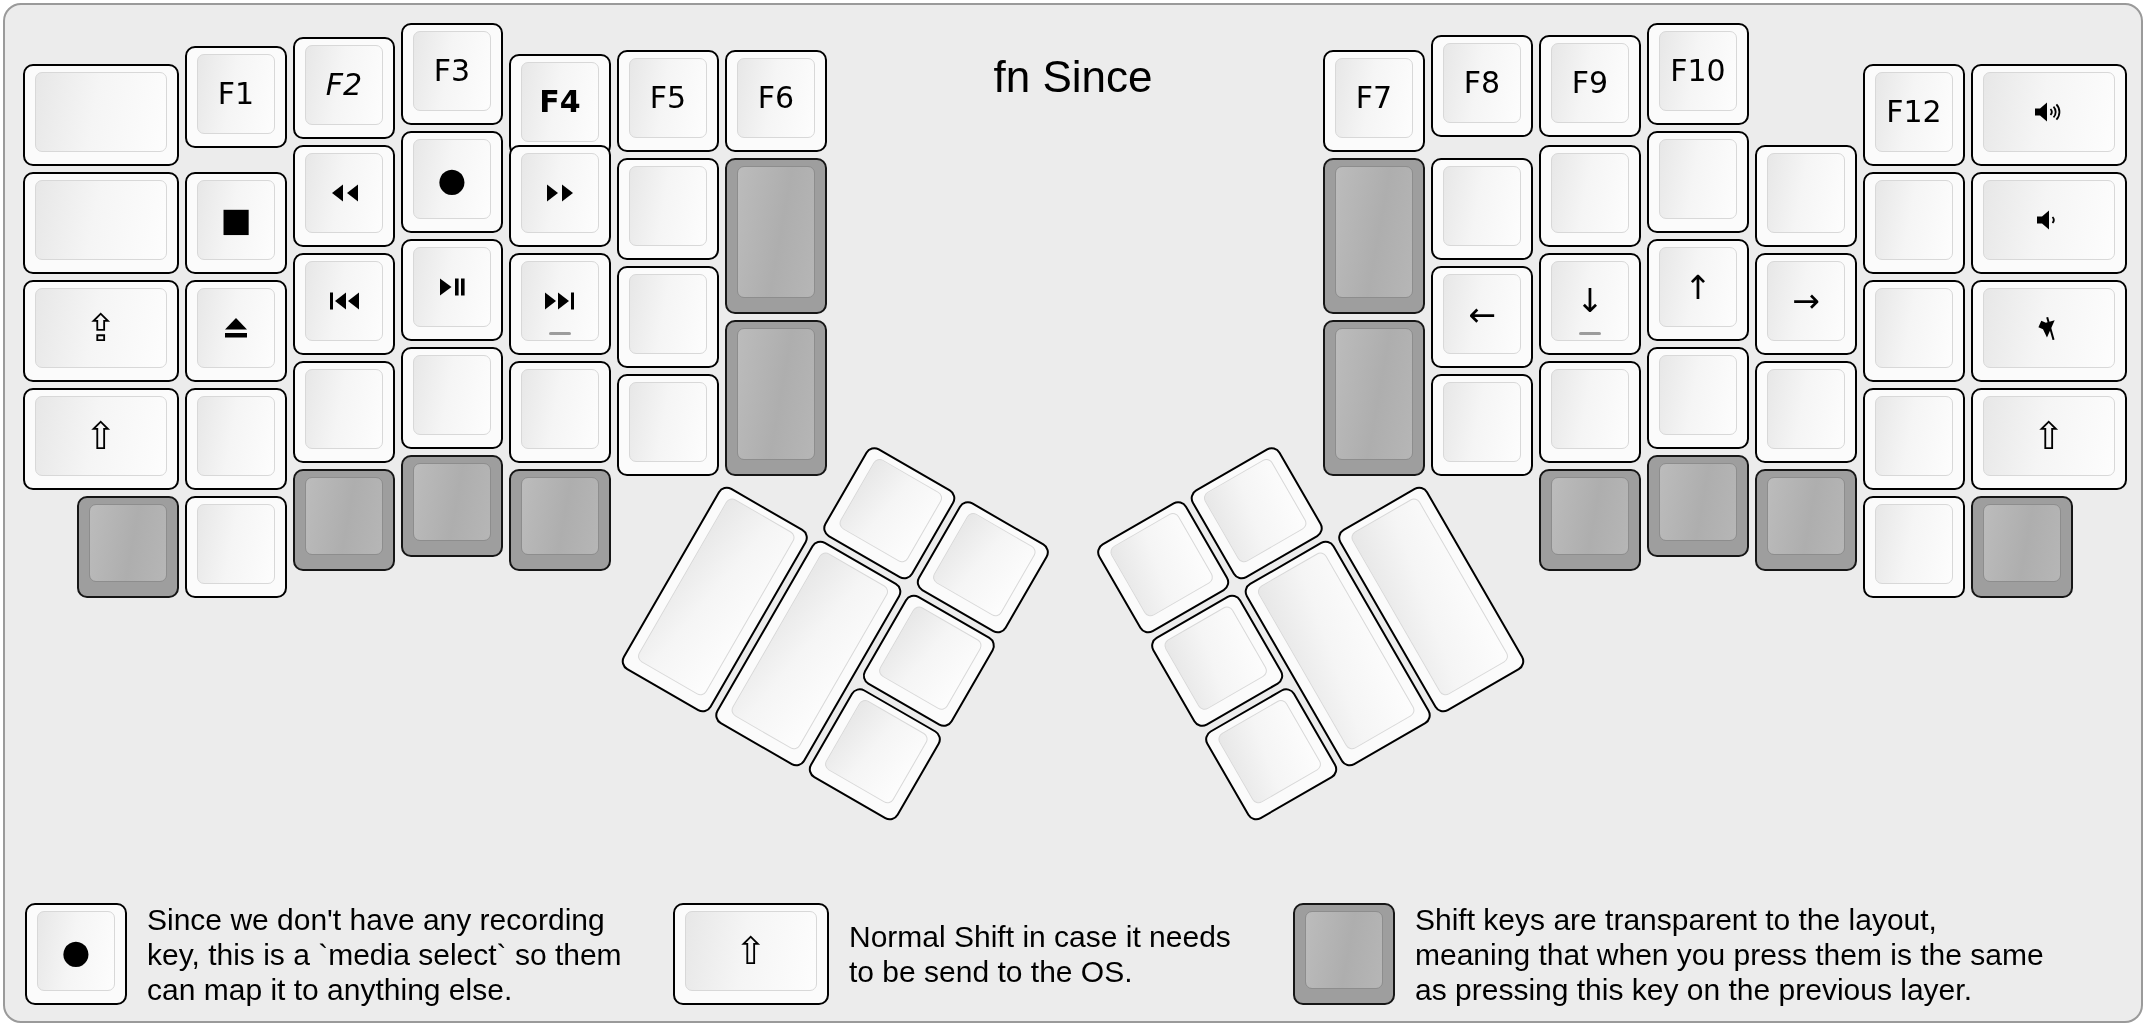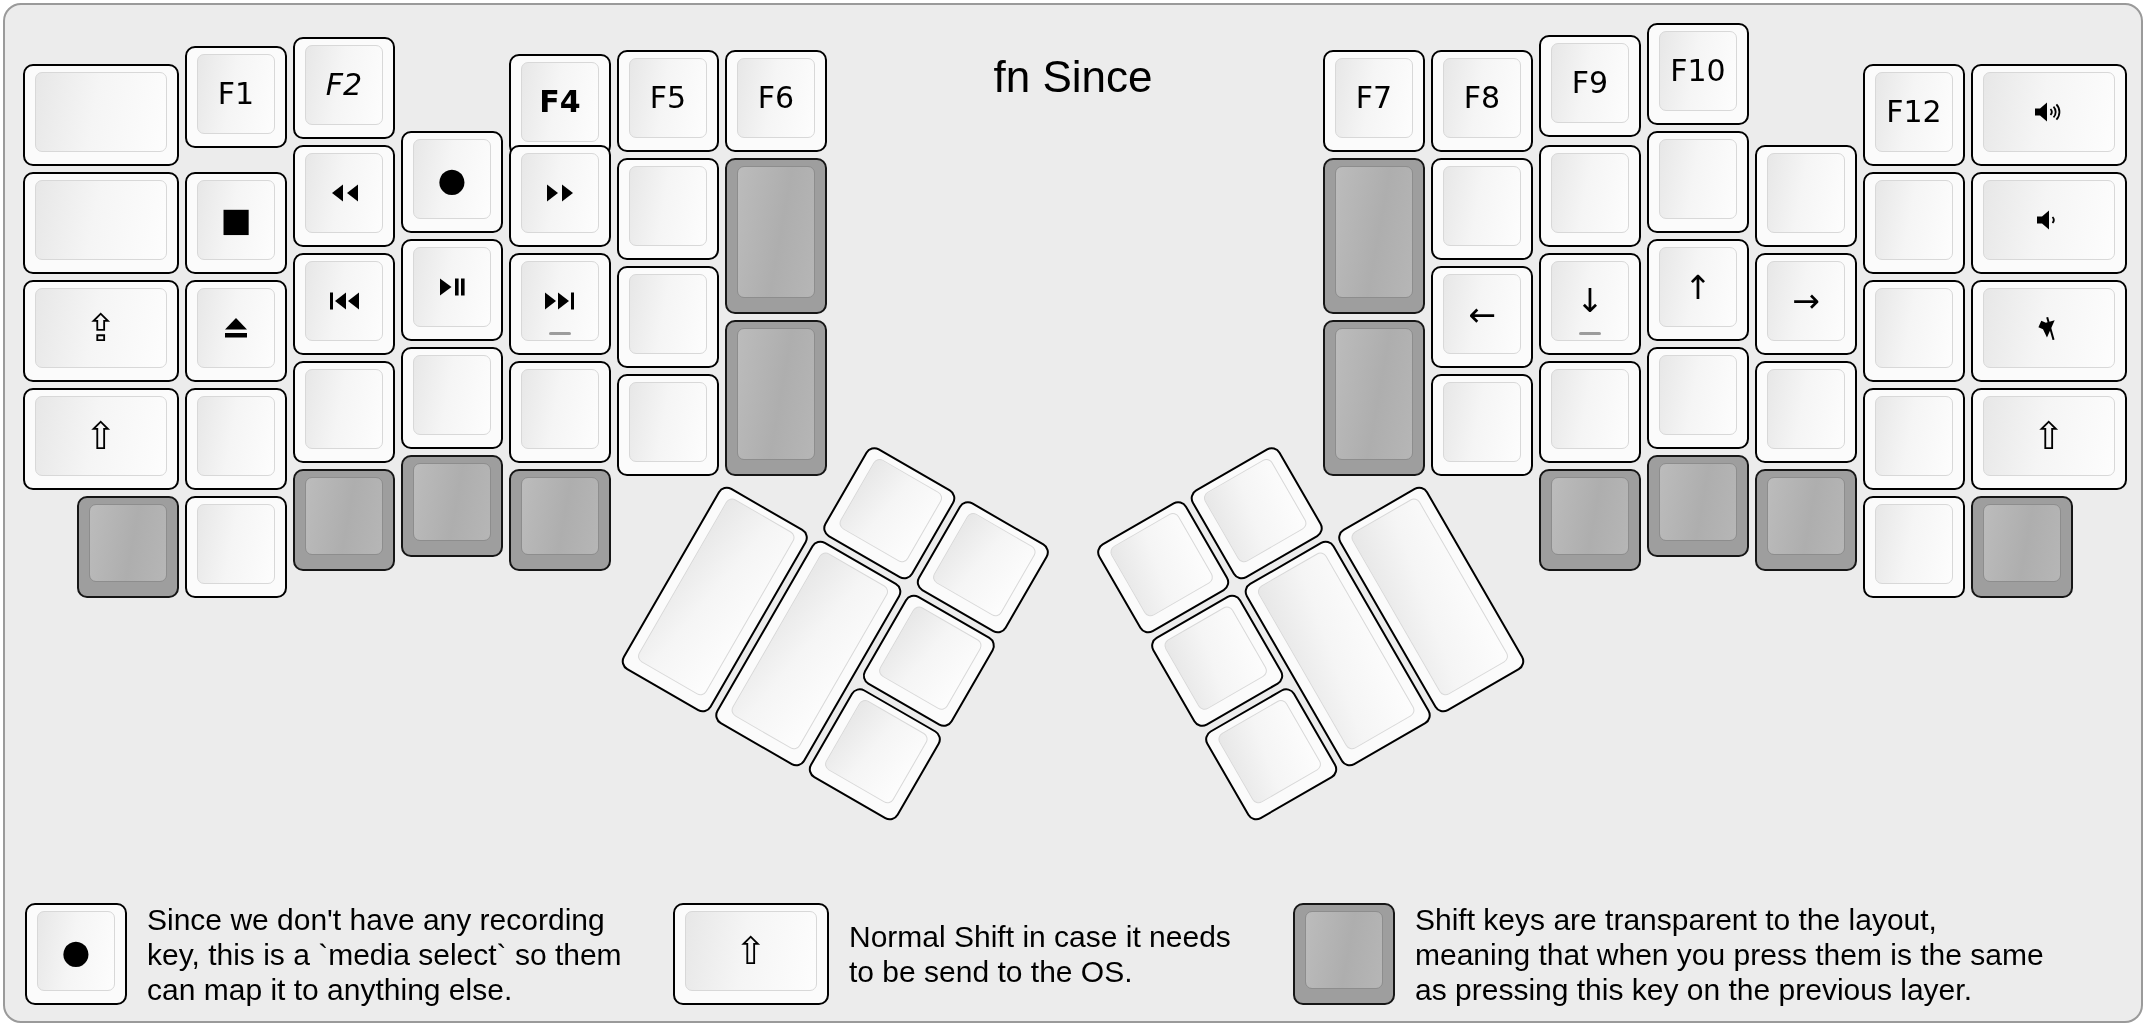--- a/index.html
+++ b/index.html
@@ -130,20 +130,27 @@
                 <path d="M32 2.5 L21 11 L32 19.5 Z"></path>
               </svg>
             </div>
           </div>
         </div>
         <div class="kcell" style="left: 270px; top: 337.5px; width: 108px; height: 108px;">
           <div class="kcap">
             <div class="ktop"></div>
           </div>
         </div>
+        <div class="kcell" style="left: 378px; top: 0px; width: 108px; height: 108px;">
+          <div class="kcap">
+            <div class="ktop">
+              <span class="glyph ">F3</span>
+            </div>
+          </div>
+        </div>
         <div class="kcell" style="left: 378px; top: 108px; width: 108px; height: 108px;">
           <div class="kcap">
             <div class="ktop">
               <span class="glyph med">●</span>
             </div>
           </div>
         </div>
         <div class="kcell" style="left: 378px; top: 216px; width: 108px; height: 108px;">
           <div class="kcap">
             <div class="ktop">
@@ -270,21 +277,21 @@
         <div class="kcell" style="left: 0px; top: 135px; width: 108px; height: 162px;">
           <div class="kcap gray">
             <div class="ktop"></div>
           </div>
         </div>
         <div class="kcell" style="left: 0px; top: 297px; width: 108px; height: 162px;">
           <div class="kcap gray">
             <div class="ktop"></div>
           </div>
         </div>
-        <div class="kcell" style="left: 108px; top: 27px; width: 108px; height: 108px;">
+        <div class="kcell" style="left: 108px; top: 12px; width: 108px; height: 108px;">
           <div class="kcap">
             <div class="ktop">
               <span class="glyph ">F8</span>
             </div>
           </div>
         </div>
         <div class="kcell" style="left: 108px; top: 135px; width: 108px; height: 108px;">
           <div class="kcap">
             <div class="ktop"></div>
           </div>

